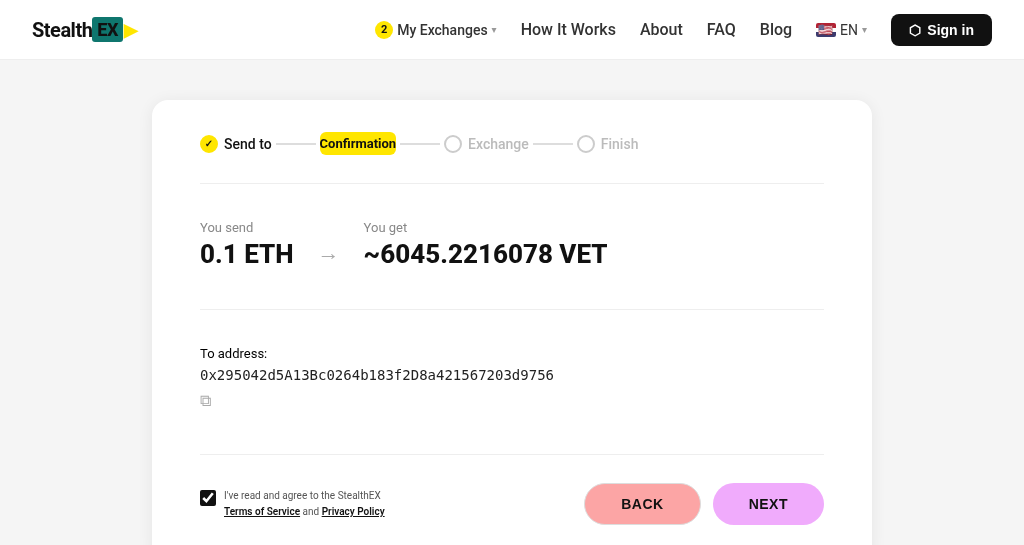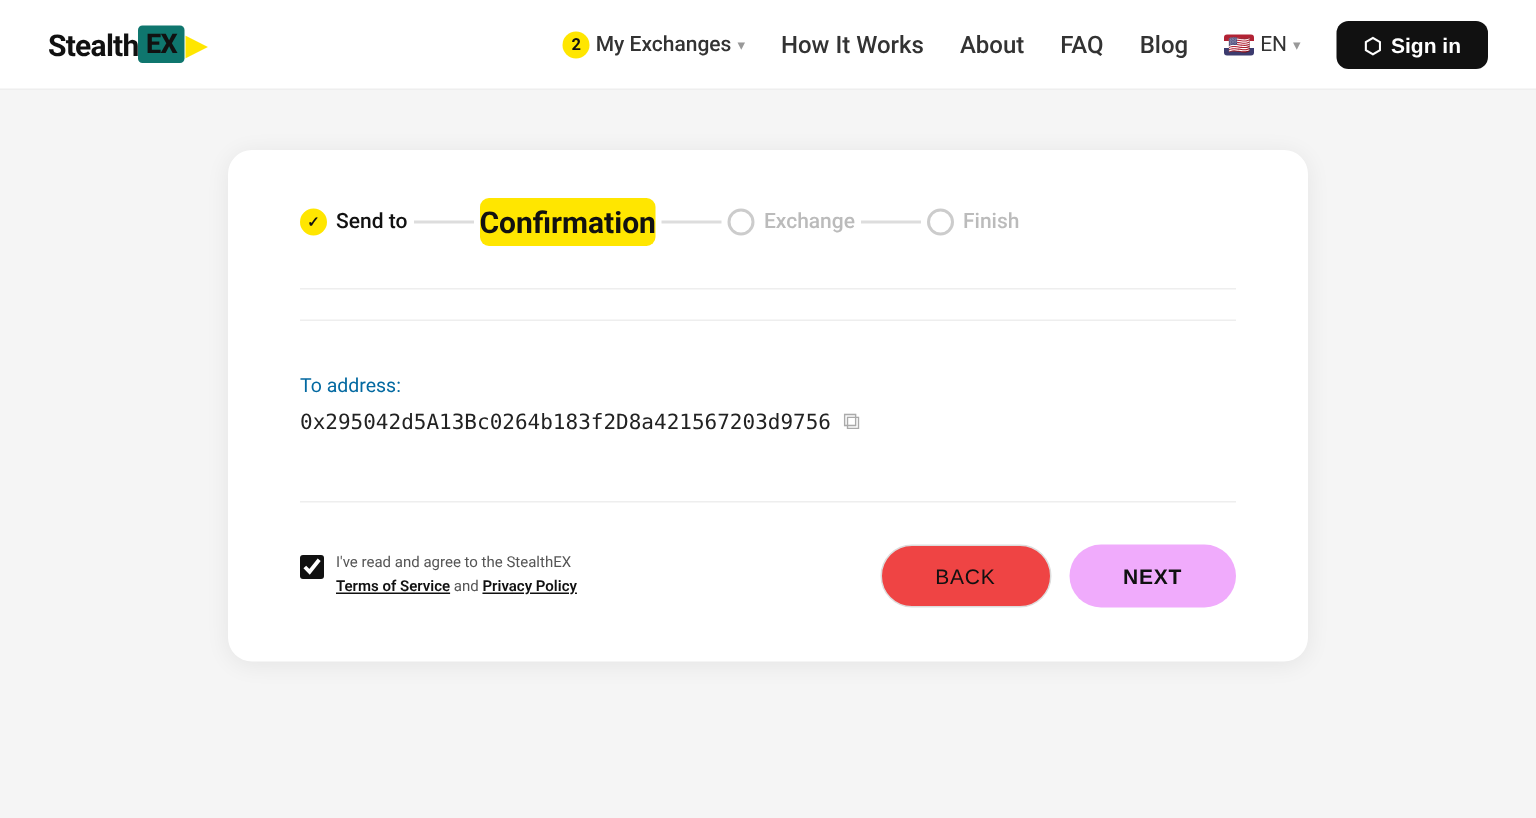--- a/index.html
+++ b/index.html
@@ -154,21 +154,21 @@
     .step.done .step-dot {
       background: #FFE600;
       border-color: #FFE600;
       color: #111;
       font-weight: 700;
     }
     .step-active-label {
       background: #FFE600;
       color: #111;
       font-weight: 700;
-      font-size: 20px;
+      font-size: 13px;
       padding: 4px 0;
       border-radius: 6px;
     }
     .step-line {
       width: 40px;
       height: 2px;
       background: #ddd;
       margin: 0 4px;
     }
 
@@ -202,27 +202,28 @@
       color: #aaa;
       margin-top: 16px;
     }
 
     
     .address-section {
       padding: 16px 0 24px;
     }
     .address-section .addr-label {
       font-size: 13px;
-      color: #0369a1;
+      color: #000000;
       margin-bottom: 6px;
     }
     .address-row {
       display: flex;
-      align-items: flex-end;
+      align-items: flex-start;
       gap: 8px;
+      flex-direction: column;
     }
     .address-text {
       font-size: 14px;
       color: #222;
       font-family: monospace;
       word-break: break-all;
     }
     .copy-icon {
       cursor: pointer;
       color: #aaa;
@@ -256,26 +257,26 @@
     .terms-text a {
       color: #111;
       font-weight: 600;
       text-decoration: underline;
     }
     .btn-group {
       display: flex;
       gap: 12px;
     }
     .btn-back {
-      background: #ef4444;
+      background: #fca5a5;
       border: 1px solid #ddd;
       padding: 12px 36px;
       border-radius: 30px;
       font-size: 14px;
-      font-weight: 400;
+      font-weight: 700;
       cursor: pointer;
       color: #111;
       letter-spacing: 0.5px;
     }
     .btn-next {
       background: #f0abfc;
       border: none;
       padding: 12px 36px;
       border-radius: 30px;
       font-size: 14px;
@@ -335,20 +336,31 @@
       </div>
       <div class="step-line"></div>
       <div class="step">
         <div class="step-dot"></div>
         <span>Finish</span>
       </div>
     </div>
 
     <hr class="divider">
 
+    <div class="exchange-summary">
+      <div class="exchange-col">
+        <label>You send</label>
+        <div class="amount">0.1 ETH</div>
+      </div>
+      <div class="arrow-icon">→</div>
+      <div class="exchange-col">
+        <label>You get</label>
+        <div class="amount">~6045.2216078 VET</div>
+      </div>
+    </div>
 
     <hr class="divider">
 
     <div class="address-section">
       <div class="addr-label">To address:</div>
       <div class="address-row">
         <span class="address-text">0x295042d5A13Bc0264b183f2D8a421567203d9756</span>
         <span class="copy-icon" title="Copy address">⧉</span>
       </div>
     </div>

